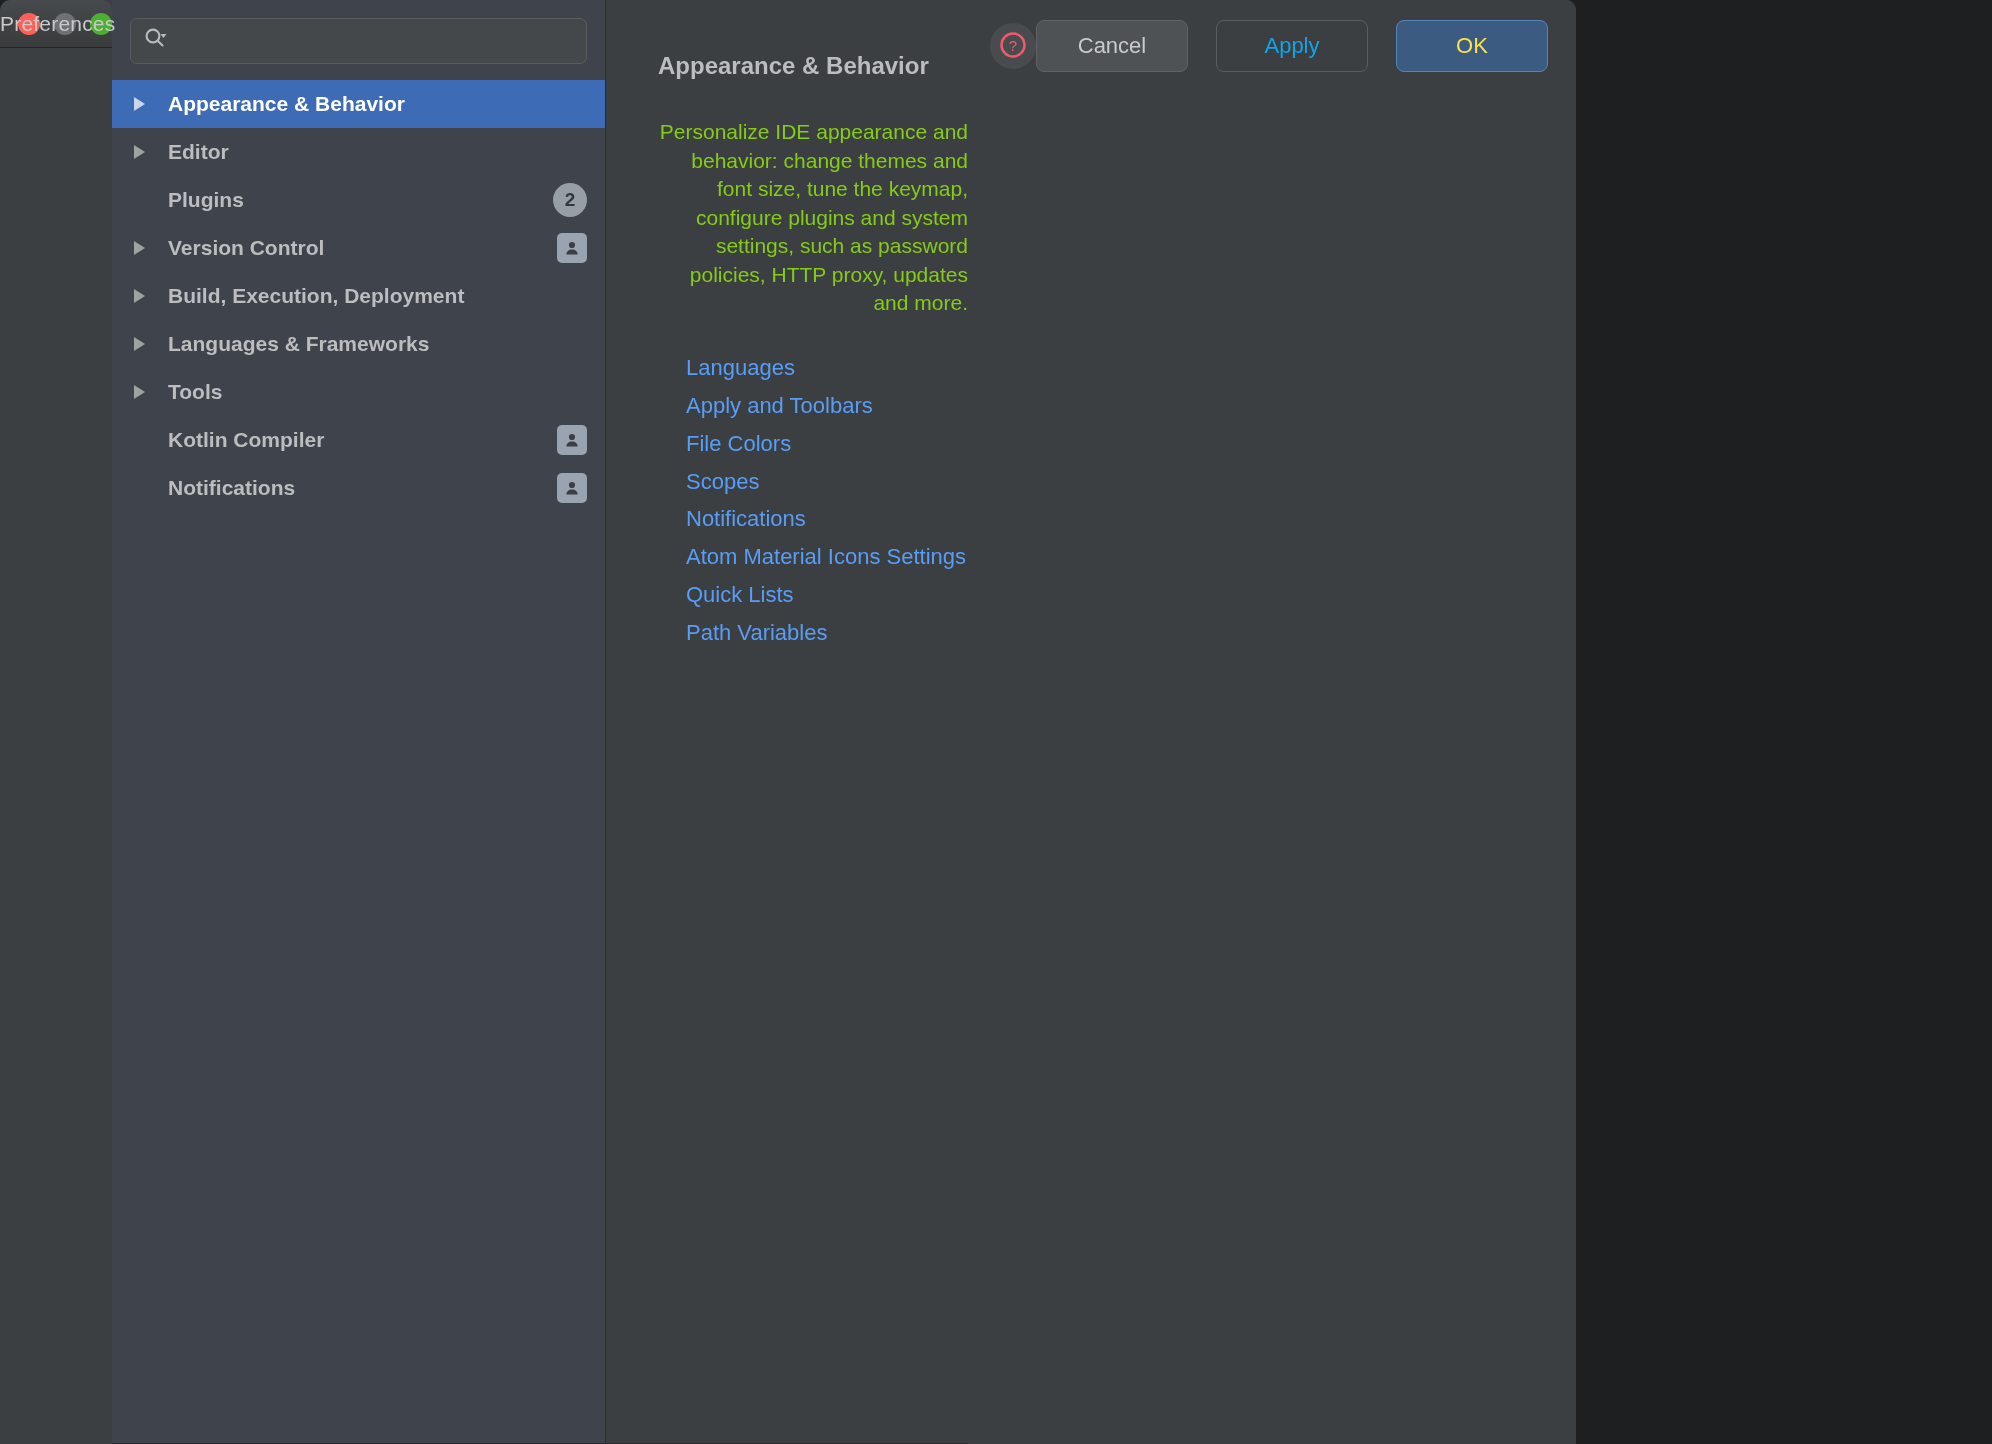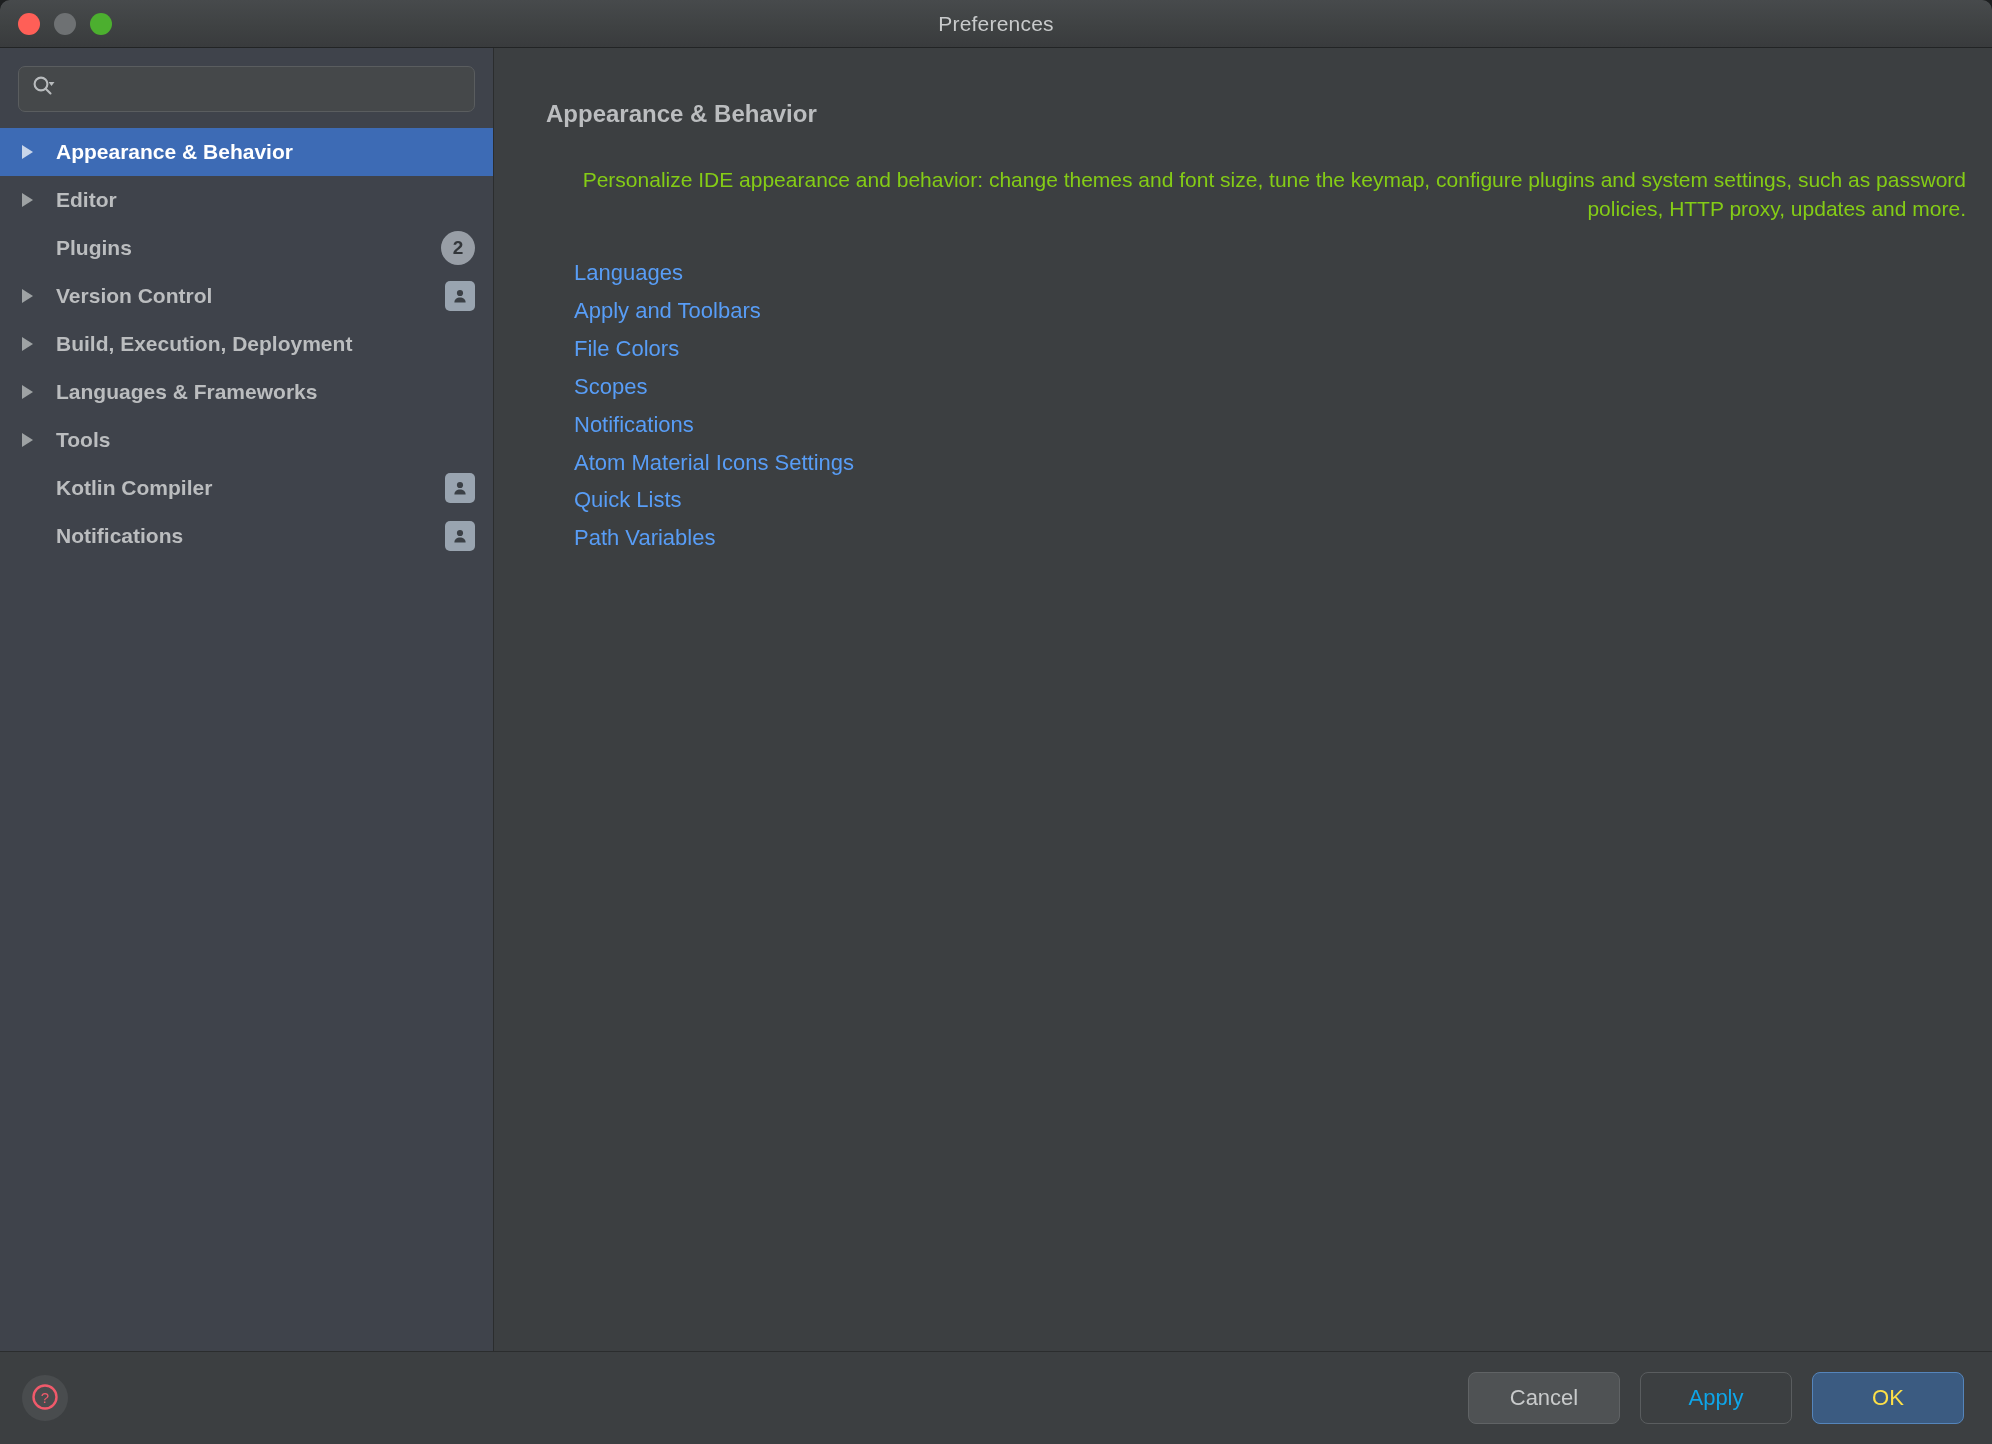--- a/index.html
+++ b/index.html
@@ -8,27 +8,26 @@
     width: 1992px;
     height: 1444px;
     background: #1d1f20;
     font-family: "Liberation Sans", sans-serif;
     overflow: hidden;
   }
 
   .window {
     position: absolute;
     left: 0; top: 0;
-    width: 1992px;
+    width: 1576px;
     height: 1444px;
     background: #3c3f41;
     border-radius: 10px 10px 0 0;
     overflow: hidden;
     display: flex;
-    flex-direction: column;
   }
 
   
   .titlebar {
     position: relative;
     height: 48px;
     flex: 0 0 48px;
     background: linear-gradient(180deg, #474a4c 0%, #3f4243 55%, #393b3d 100%);
     border-bottom: 1px solid #222425;
     border-radius: 10px 10px 0 0;
@@ -216,21 +215,21 @@
     border-radius: 50%;
     background: #494c4e;
     display: flex;
     align-items: center;
     justify-content: center;
     border: none;
     cursor: pointer;
     padding: 0;
   }
   .footer-spacer { flex: 1 1 auto; }
-  .btn-row { display: flex; align-items: center; gap: 20px; }
+  .btn-row { display: flex; align-items: center; gap: 28px; }
 
   .btn {
     height: 52px;
     min-width: 152px;
     border-radius: 8px;
     font-size: 22px;
     font-family: "Liberation Sans", sans-serif;
     display: flex;
     align-items: center;
     justify-content: center;

